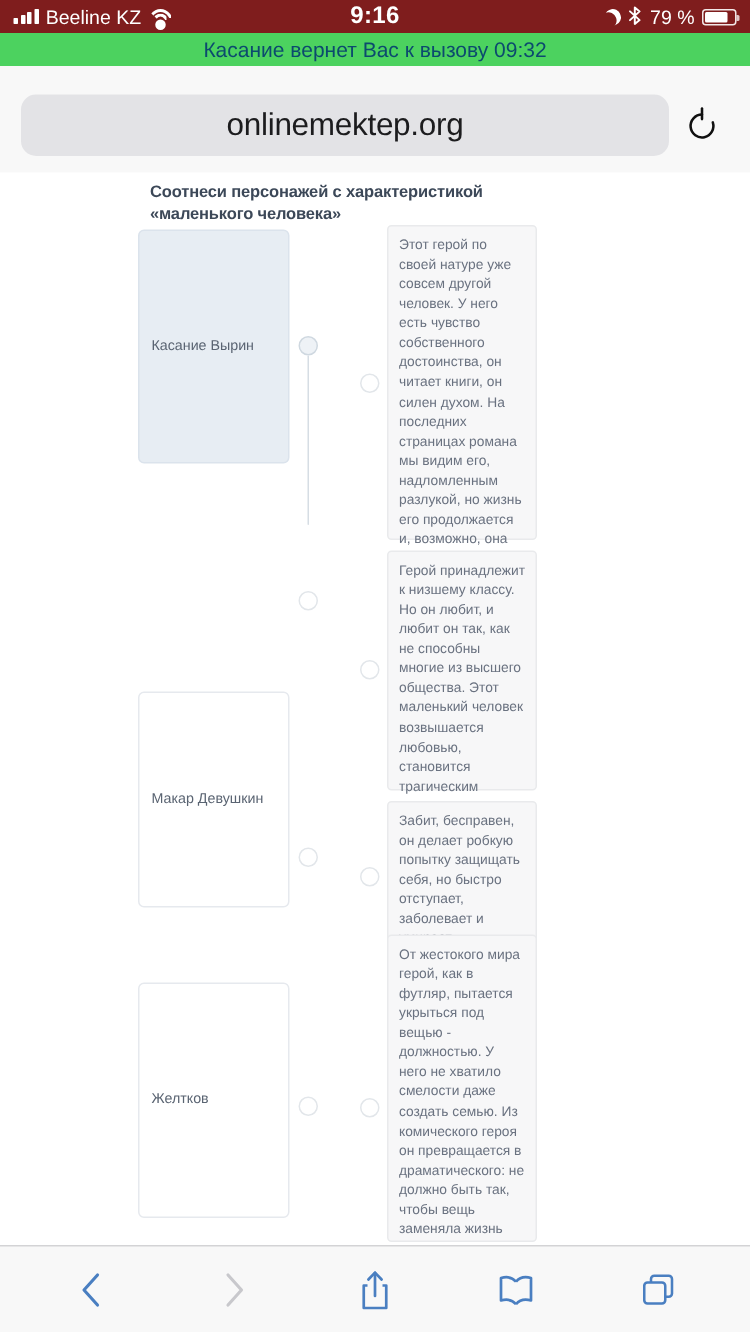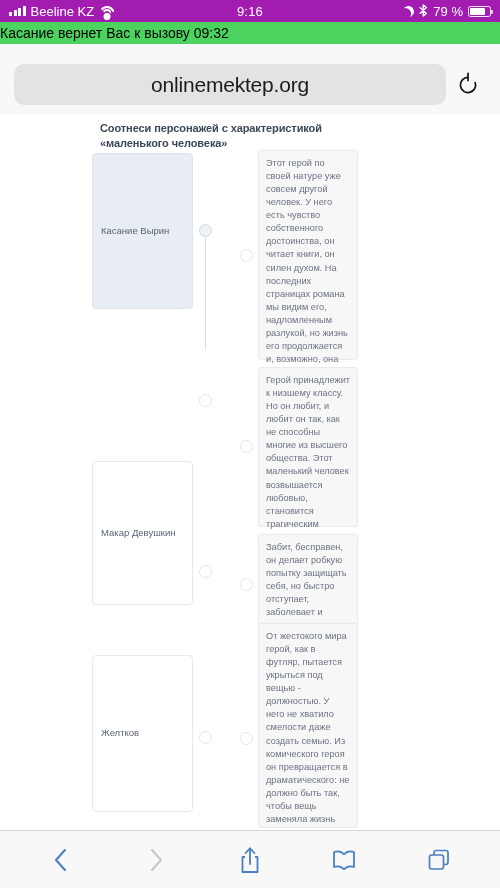--- a/index.html
+++ b/index.html
@@ -15,35 +15,35 @@
     font-family: "Liberation Sans", sans-serif;
     -webkit-font-smoothing: antialiased;
   }
 
   
   .statusbar {
     position: absolute;
     top: 0; left: 0;
     width: 500px;
     height: 22px;
-    background: #a21caf;
+    background: #7f1d1d;
     color: #ffffff;
     display: flex;
     align-items: center;
     font-size: 13px;
     box-sizing: border-box;
     padding: 0 9px;
   }
   .sb-left { display: flex; align-items: center; gap: 5px; }
   .sb-center {
     position: absolute;
     left: 0; right: 0;
     text-align: center;
-    font-weight: normal;
-    font-size: 13px;
+    font-weight: bold;
+    font-size: 16px;
     letter-spacing: 0.2px;
   }
   .sb-right {
     margin-left: auto;
     display: flex;
     align-items: center;
     gap: 5px;
     position: relative;
     z-index: 2;
   }
@@ -104,34 +104,35 @@
     border-radius: 1px;
   }
 
   
   .callbanner {
     position: absolute;
     top: 22px; left: 0;
     width: 500px;
     height: 22px;
     background: #4cd25f;
-    color: #000000;
+    color: #0c4a6e;
     font-size: 14px;
     display: flex;
     align-items: center;
+    justify-content: center;
   }
 
   
   .urlbar-wrap {
     position: absolute;
     top: 44px; left: 0;
     width: 500px;
     height: 82px;
     background: #f8f8f8;
-    border-bottom: 1px solid #6d28d9;
+    border-bottom: 3px solid #6d28d9;
     box-sizing: border-box;
     display: flex;
     align-items: center;
     padding: 0 14px;
   }
   .urlfield {
     flex: 1;
     height: 41px;
     background: #e3e3e6;
     border-radius: 10px;

